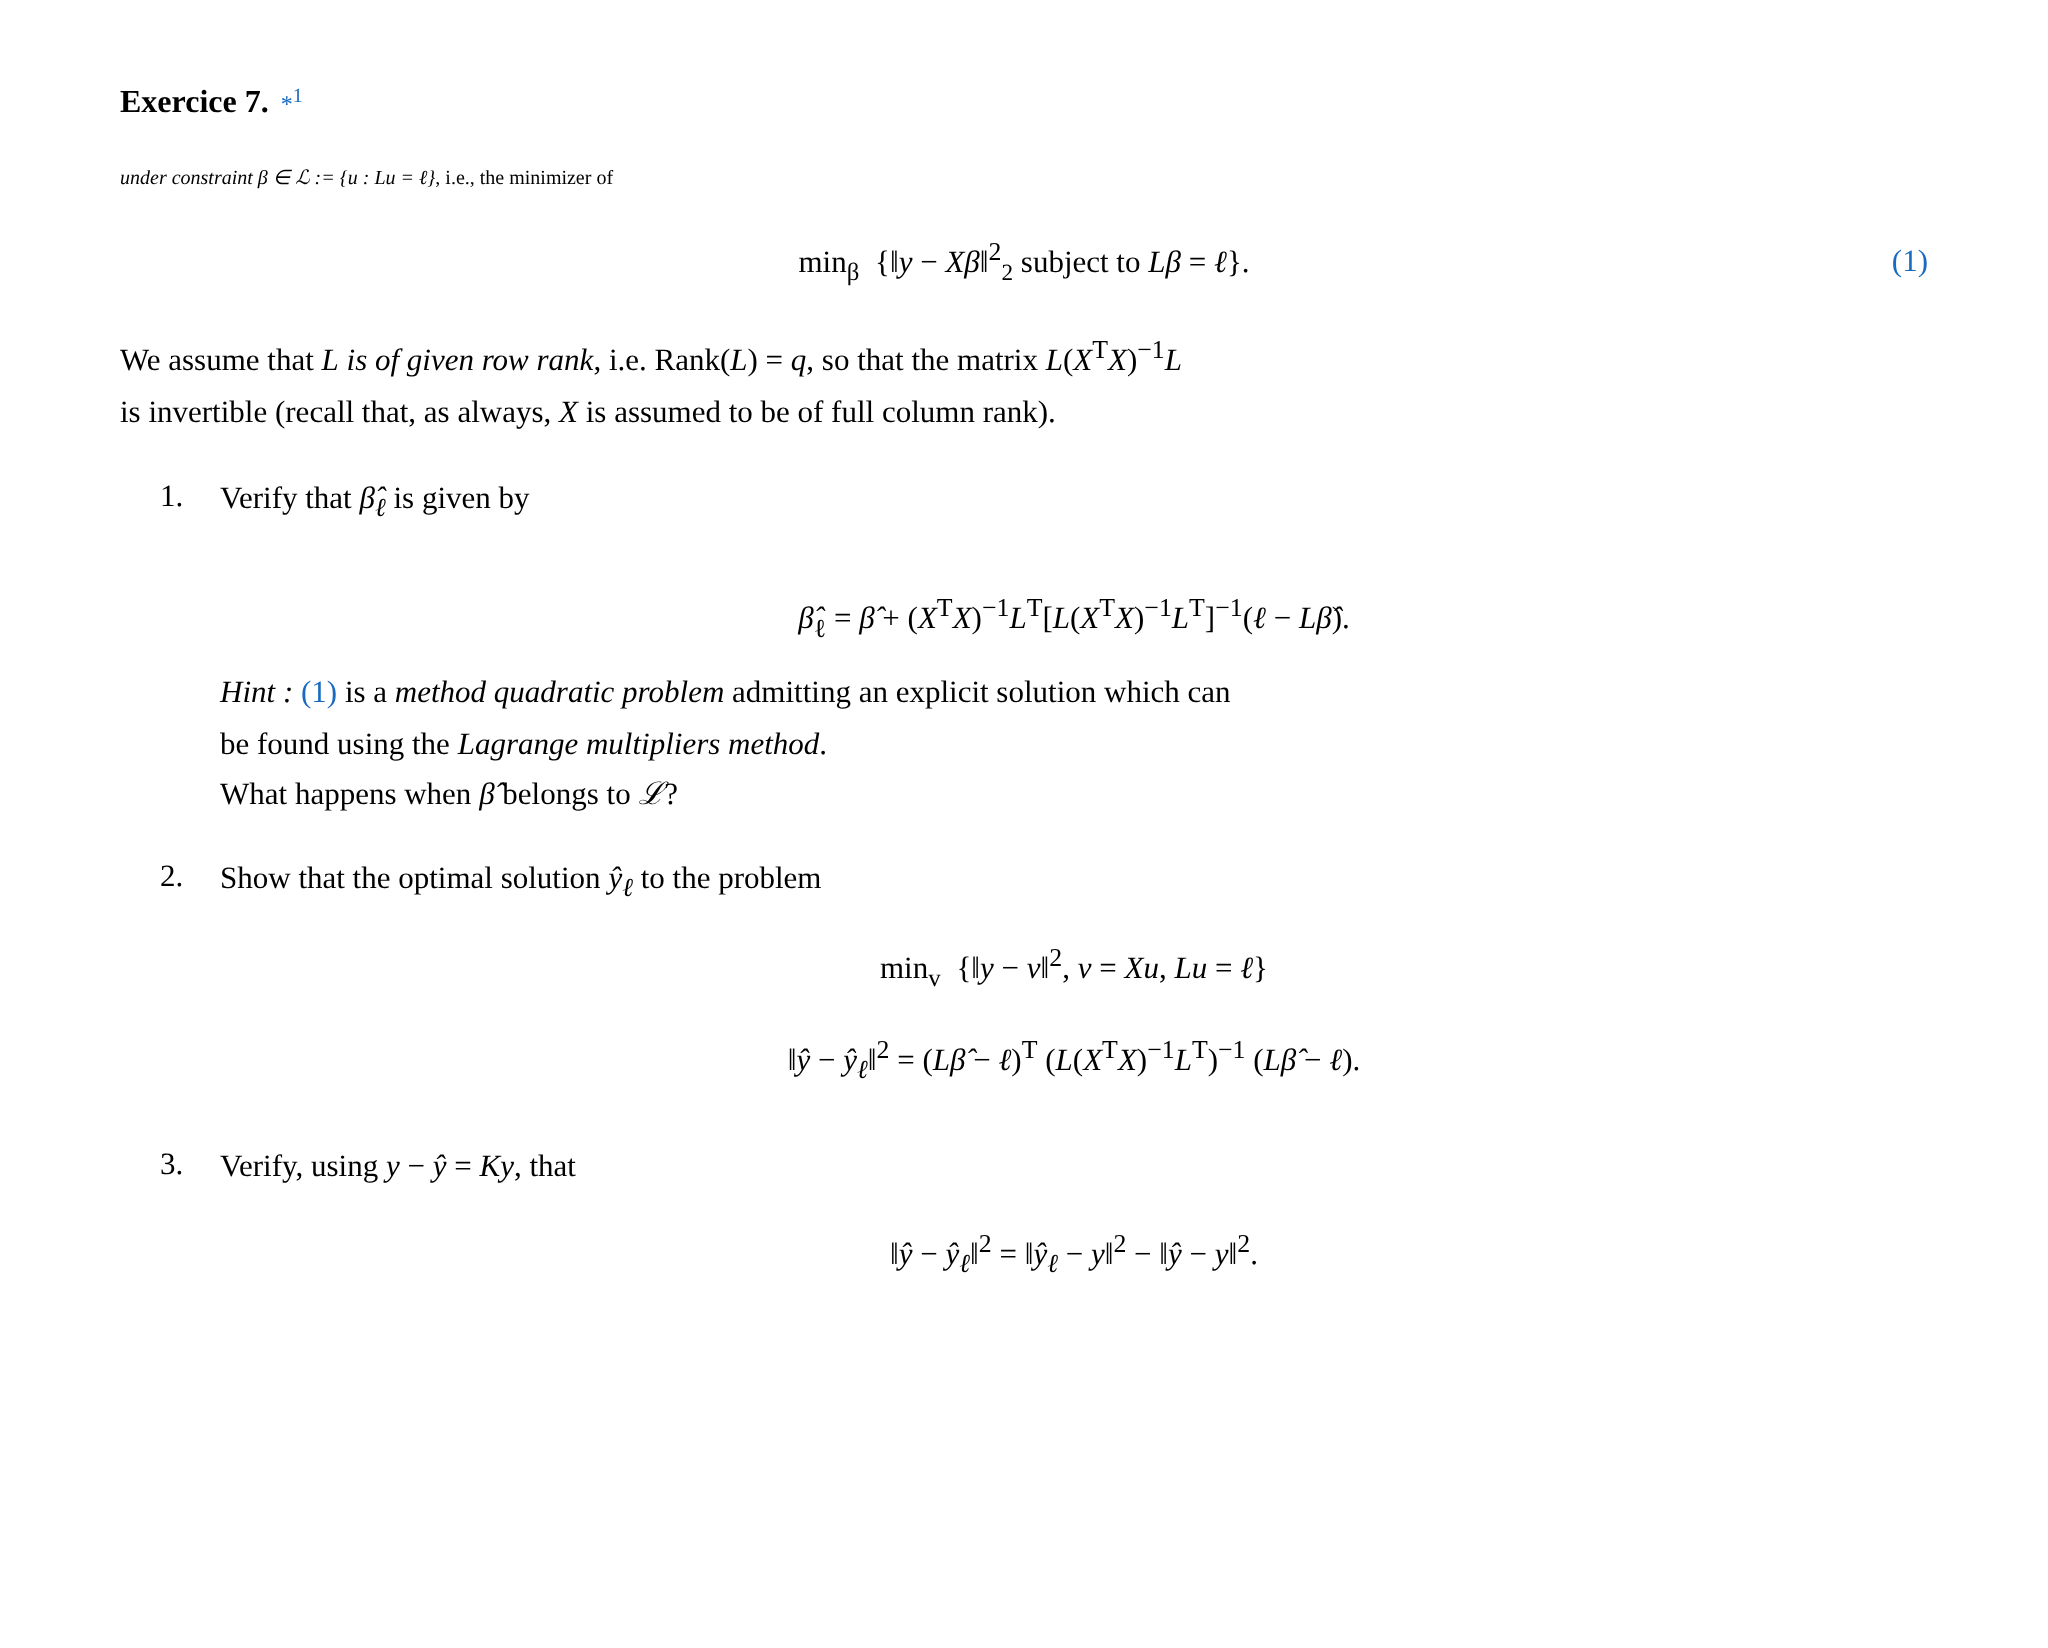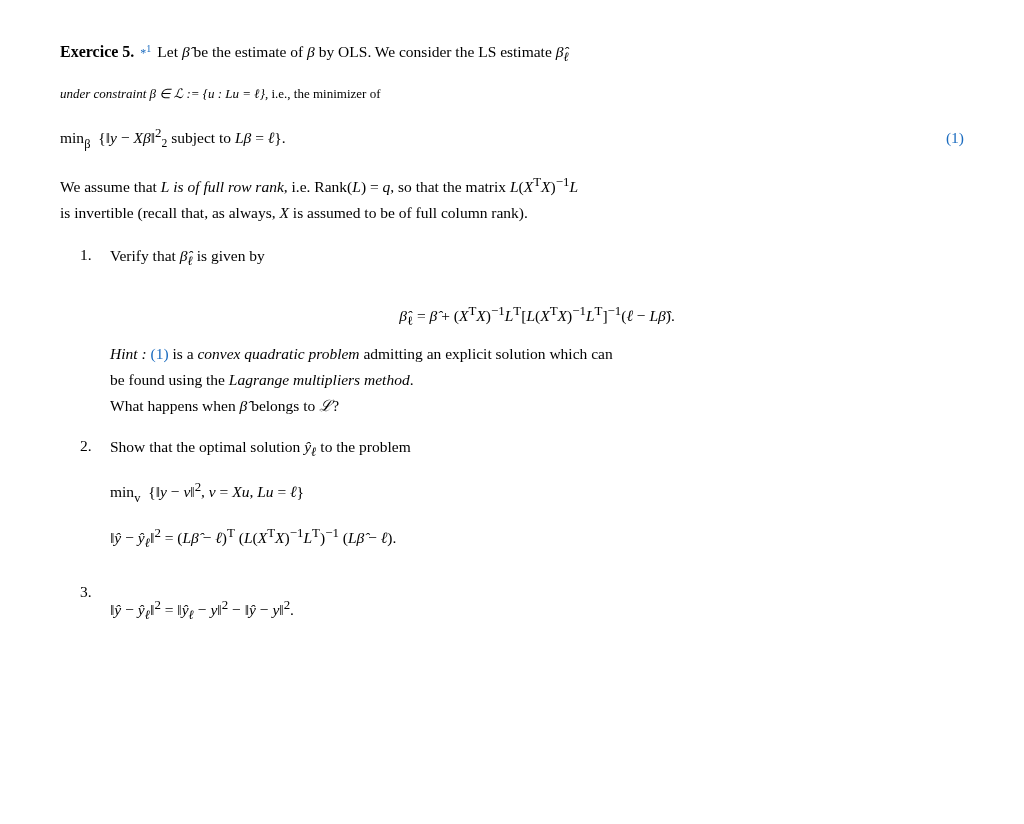--- a/index.html
+++ b/index.html
@@ -31,26 +31,27 @@
       font-size: 16px;
     }
 
     .superscript-ref {
       color: #1a6bbf;
       font-size: 12px;
       vertical-align: super;
     }
 
     .intro-text {
-      font-size: 13px;
+      font-size: 10px;
       line-height: 1.6;
       margin-bottom: 16px;
     }
 
     .math-display {
+      text-align: center;
       margin: 18px 0;
       font-size: 15.5px;
       position: relative;
     }
 
     .eq-number {
       position: absolute;
       right: 0;
       top: 50%;
       transform: translateY(-50%);
@@ -114,60 +115,57 @@
     .cal {
       font-style: italic;
     }
   </style>
 </head>
 <body>
 
 <div>
 
   <div class="exercise-header">
-    <span class="exercise-title">Exercice 5.</span>
+    <span class="exercise-title">Exercice 7.</span>
     <span class="superscript-ref"> *<sup>1</sup></span>
-    <span style="font-size:15.5px;">
-      Let <span class="italic">β̂</span> be the estimate of <span class="italic">β</span> by OLS. We consider the LS estimate <span class="italic">β̂<sub>ℓ</sub></span>
-    </span>
   </div>
 
   <div class="intro-text">
     <span class="italic">under constraint β ∈ <span class="cal">ℒ</span> := {u : Lu = ℓ}</span>, i.e., the minimizer of
   </div>
 
   <div class="math-display">
     <span>
       min<sub style="font-size:0.8em; margin-right:4px;">β</sub> 
       {‖<span class="italic">y</span> − <span class="italic">X</span><span class="italic">β</span>‖<sup>2</sup><sub style="font-size:0.75em;">2</sub> 
       subject to <span class="italic">L</span><span class="italic">β</span> = <span class="italic">ℓ</span>}.
     </span>
     <span class="eq-number" style="color:#1a6bbf;">(1)</span>
   </div>
 
   <div class="assumption-text">
-    We assume that <span class="italic">L</span> <span class="italic">is of full row rank</span>, i.e. Rank(<span class="italic">L</span>) = <span class="italic">q</span>, so that the matrix <span class="italic">L</span>(<span class="italic">X</span><sup>T</sup><span class="italic">X</span>)<sup>−1</sup><span class="italic">L</span><br>
+    We assume that <span class="italic">L</span> <span class="italic">is of given row rank</span>, i.e. Rank(<span class="italic">L</span>) = <span class="italic">q</span>, so that the matrix <span class="italic">L</span>(<span class="italic">X</span><sup>T</sup><span class="italic">X</span>)<sup>−1</sup><span class="italic">L</span><br>
     is invertible (recall that, as always, <span class="italic">X</span> is assumed to be of full column rank).
   </div>
 
   <ol class="ol-list">
 
     <li class="ol-item">
       <span class="ol-number">1.</span>
       <div class="ol-content">
         <div>
           Verify that <span class="italic">β̂<sub>ℓ</sub></span> is given by
         </div>
         <div class="math-display" style="margin: 28px 0 10px 0; text-align:center;">
           <span class="italic">β̂</span><sub>ℓ</sub> = <span class="italic">β̂</span> + (<span class="italic">X</span><sup>T</sup><span class="italic">X</span>)<sup>−1</sup><span class="italic">L</span><sup>T</sup>[<span class="italic">L</span>(<span class="italic">X</span><sup>T</sup><span class="italic">X</span>)<sup>−1</sup><span class="italic">L</span><sup>T</sup>]<sup>−1</sup>(<span class="italic">ℓ</span> − <span class="italic">Lβ̂</span>).
         </div>
         <div class="hint-block">
           <span class="hint-label"><em>Hint</em> : </span>
           <span class="hint-ref">(1)</span>
-          <span> is a <span class="italic">convex quadratic problem</span> admitting an explicit solution which can<br>
+          <span> is a <span class="italic">method quadratic problem</span> admitting an explicit solution which can<br>
           be found using the <span class="italic">Lagrange multipliers method</span>.<br>
           What happens when <span class="italic">β̂</span> belongs to <span class="cal">ℒ</span>?</span>
         </div>
       </div>
     </li>
 
     <li class="ol-item">
       <span class="ol-number">2.</span>
       <div class="ol-content">
         <div>
@@ -179,20 +177,23 @@
         </div>
         <div class="math-display" style="margin: 10px 0 10px 0;">
           ‖<span class="italic">ŷ</span> − <span class="italic">ŷ<sub>ℓ</sub></span>‖<sup>2</sup> = (<span class="italic">Lβ̂</span> − <span class="italic">ℓ</span>)<sup>T</sup> (<span class="italic">L</span>(<span class="italic">X</span><sup>T</sup><span class="italic">X</span>)<sup>−1</sup><span class="italic">L</span><sup>T</sup>)<sup>−1</sup> (<span class="italic">Lβ̂</span> − <span class="italic">ℓ</span>).
         </div>
       </div>
     </li>
 
     <li class="ol-item">
       <span class="ol-number">3.</span>
       <div class="ol-content">
+        <div>
+          Verify, using <span class="italic">y</span> − <span class="italic">ŷ</span> = <span class="italic">Ky</span>, that
+        </div>
         <div class="math-display" style="margin: 14px 0 22px 0;">
           ‖<span class="italic">ŷ</span> − <span class="italic">ŷ<sub>ℓ</sub></span>‖<sup>2</sup> = ‖<span class="italic">ŷ<sub>ℓ</sub></span> − <span class="italic">y</span>‖<sup>2</sup> − ‖<span class="italic">ŷ</span> − <span class="italic">y</span>‖<sup>2</sup>.
         </div>
       </div>
     </li>
 
   </ol>
 
 </div>
 

